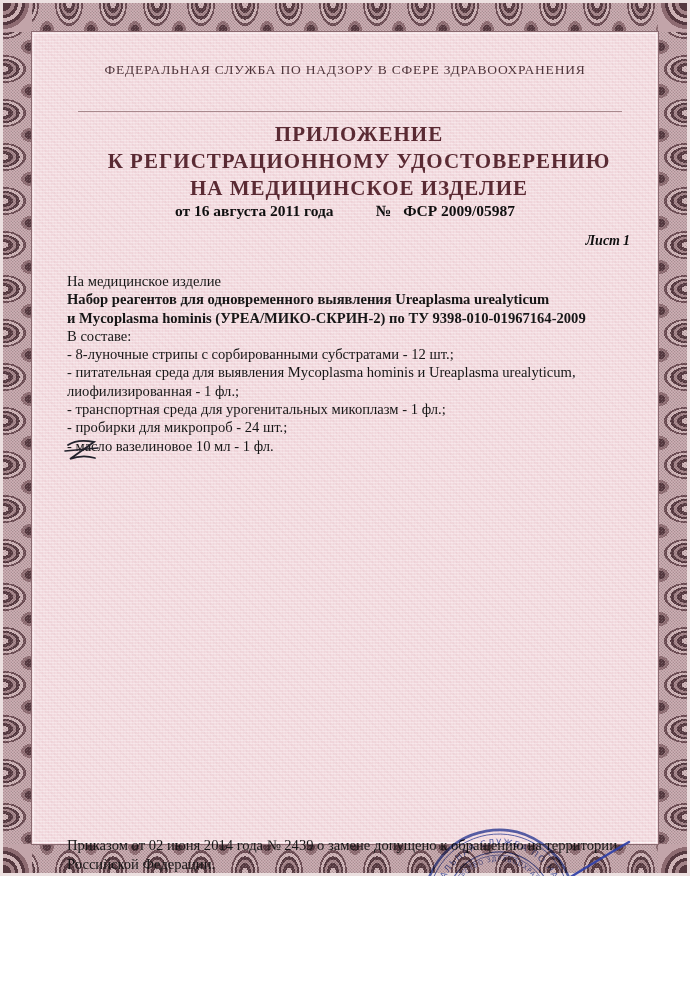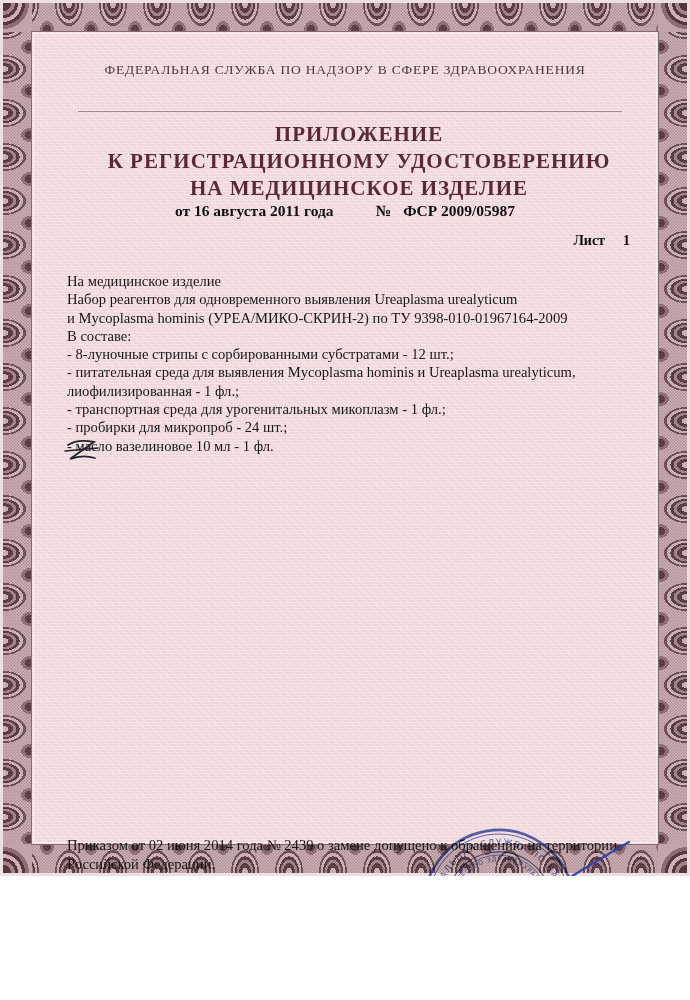--- a/index.html
+++ b/index.html
@@ -84,23 +84,23 @@
   
   .layer{position:absolute;z-index:5;}
   .center{left:0;right:0;text-align:center;}
   .authority{font-size:13.5px;letter-spacing:.8px;color:#4f353b;}
   .auth1{top:62px;}
   .auth2{top:81px;}
   .divider{top:111px;left:78px;width:544px;height:1px;background:#a8898d;z-index:5;position:absolute;}
   .title{top:121px;font-weight:bold;font-size:21px;line-height:27px;letter-spacing:1px;color:#5a2a33;padding-left:28px;}
   .date-row{top:202px;display:flex;justify-content:center;gap:42px;font-weight:bold;font-size:15.5px;color:#101010;}
   .num-pair{display:inline-flex;gap:12px;}
-  .sheet-row{top:233px;right:60px;display:flex;gap:18px;font-weight:bold;font-size:14px;color:#101010;}
+  .sheet-row{top:233px;right:60px;display:flex;gap:3px;font-weight:bold;font-size:14px;color:#101010;font-style:italic;}
   .body-block{top:272px;left:67px;width:566px;font-size:14.6px;line-height:18.3px;color:#161616;}
-  .bold{font-weight:normal;}
+  .bold{font-weight:bold;}
   .order-block{top:836px;left:67px;width:580px;font-size:14.6px;line-height:18.6px;color:#161616;}
   .signer-block{top:890px;left:67px;width:330px;font-weight:bold;font-size:14.8px;line-height:18.5px;color:#101010;}
   .signer-name{top:906px;left:537px;font-weight:normal;font-size:18px;color:#0d0d12;}
   .serial{top:945px;left:587px;font-family:"DejaVu Sans Mono",monospace;font-weight:bold;font-size:16px;letter-spacing:.4px;color:#e0331f;margin-left:46px;}
   .zmark{top:437px;left:62px;width:40px;height:30px;}
   .seal{top:825px;left:419px;width:160px;height:160px;z-index:6;opacity:.85;mix-blend-mode:multiply;transform:rotate(-10deg);}
   .sig{top:828px;left:383px;width:268px;height:132px;z-index:7;}
   .seal-text{font-family:"DejaVu Sans",sans-serif;font-size:8.6px;letter-spacing:1.4px;fill:#3c50ac;}
   .seal-text-inner{font-family:"DejaVu Sans",sans-serif;font-size:6.2px;letter-spacing:.8px;fill:#3c50ac;}
 </style>

